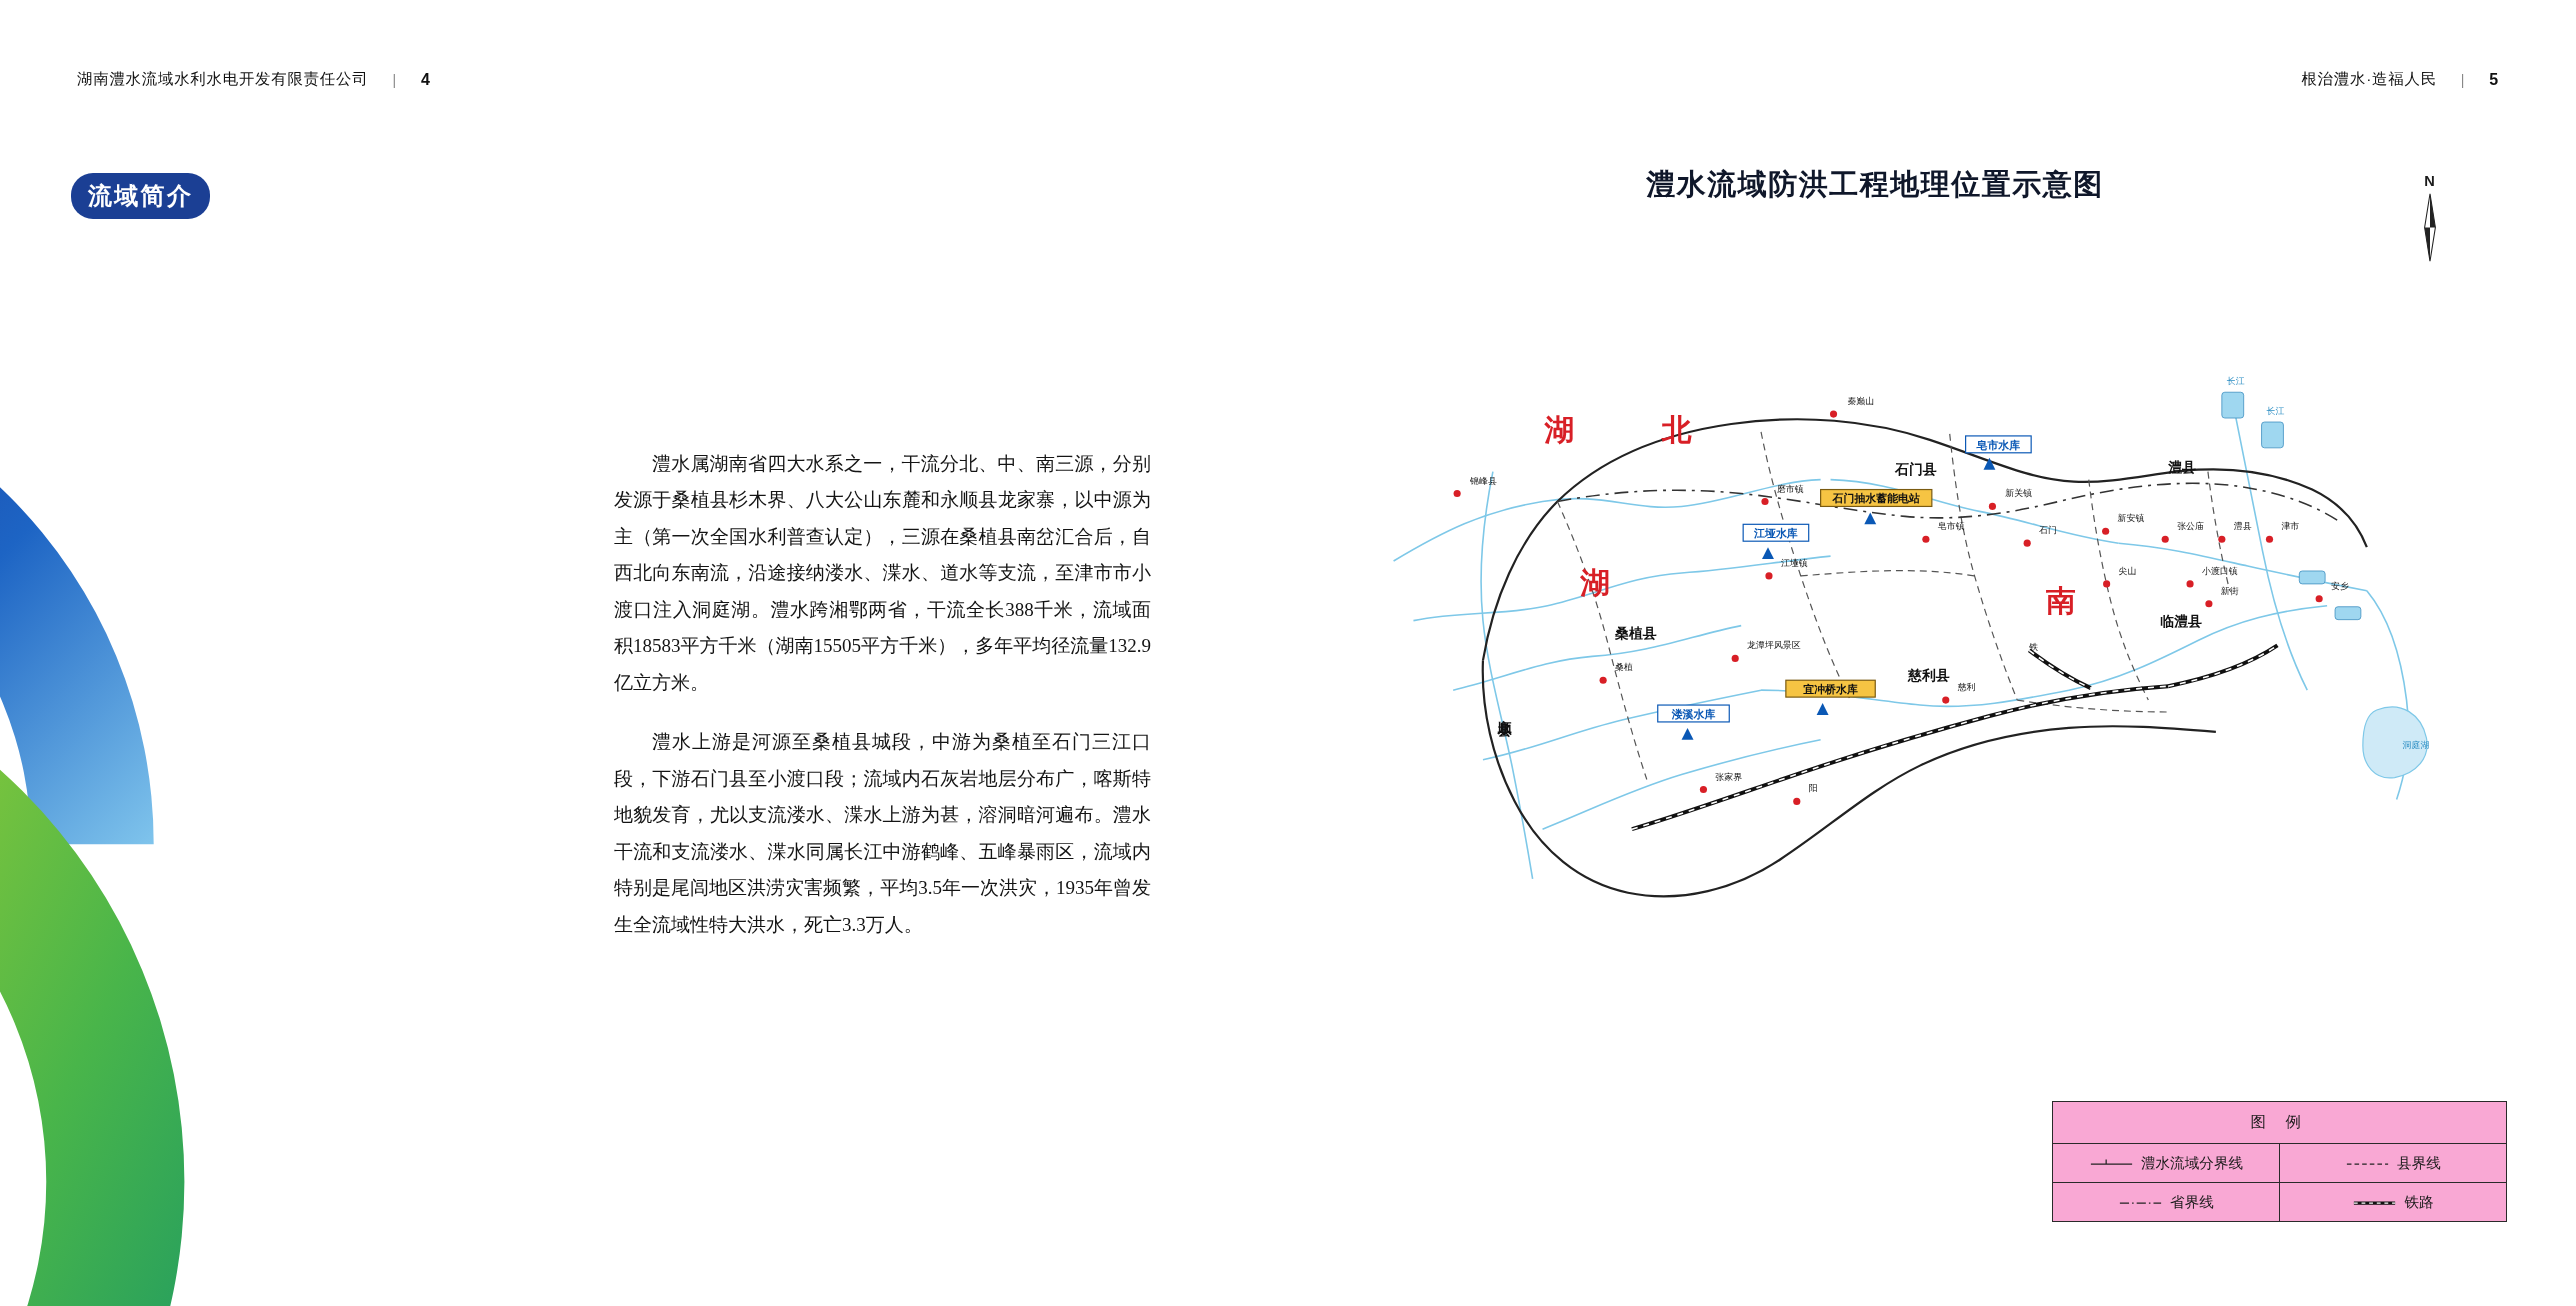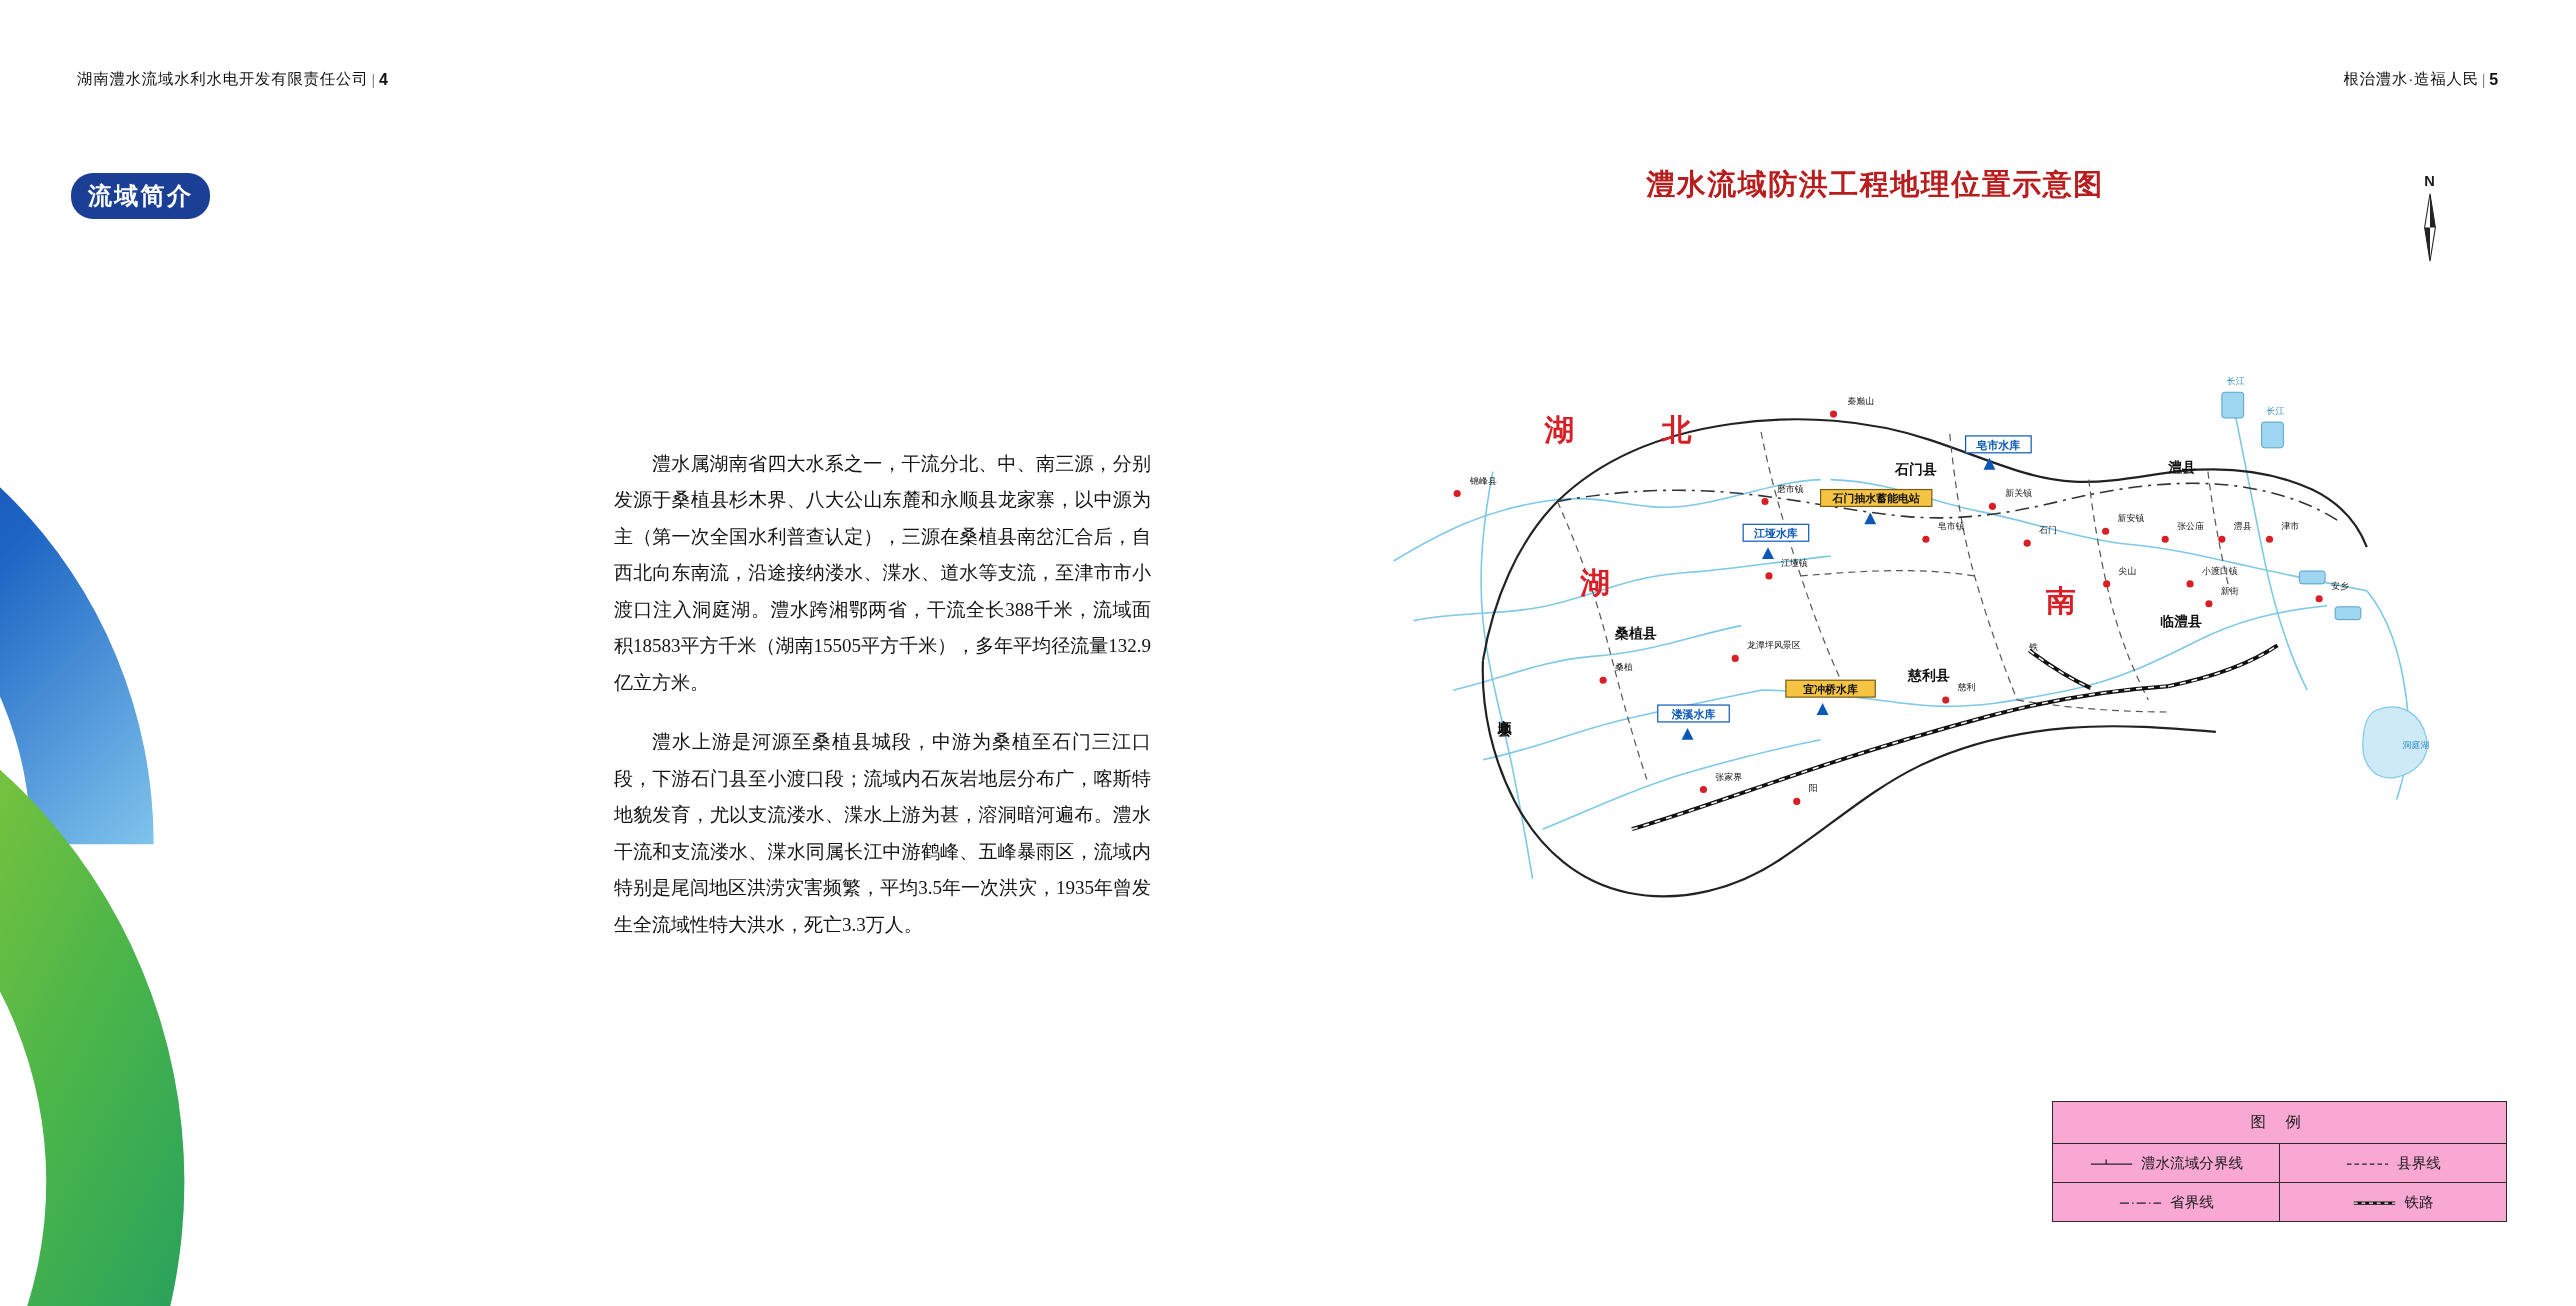--- a/index.html
+++ b/index.html
@@ -34,21 +34,21 @@
   
   .runhead {
     position: absolute;
     top: 69px;
     font-size: 15.4px;
     letter-spacing: 0.8px;
     color: #111;
     white-space: nowrap;
     display: flex;
     align-items: center;
-    gap: 3px;
+    gap: 24px;
   }
   .runhead .sep {
     color: #888;
     font-size: 14px;
   }
   .runhead .folio {
     font-weight: bold;
     font-size: 16px;
   }
   .runhead-left  { left: 77px; }
@@ -99,21 +99,21 @@
   
   .map-title {
     position: absolute;
     left: 0;
     right: 0;
     top: 165px;
     text-align: center;
     font-size: 29px;
     font-weight: bold;
     letter-spacing: 1.5px;
-    color: #b91c1c;
+    color: #0f172a;
     padding-right: 114px;
   }
   .compass {
     position: absolute;
     right: 123px;
     top: 173px;
     width: 46px;
     height: 100px;
     text-align: center;
   }

